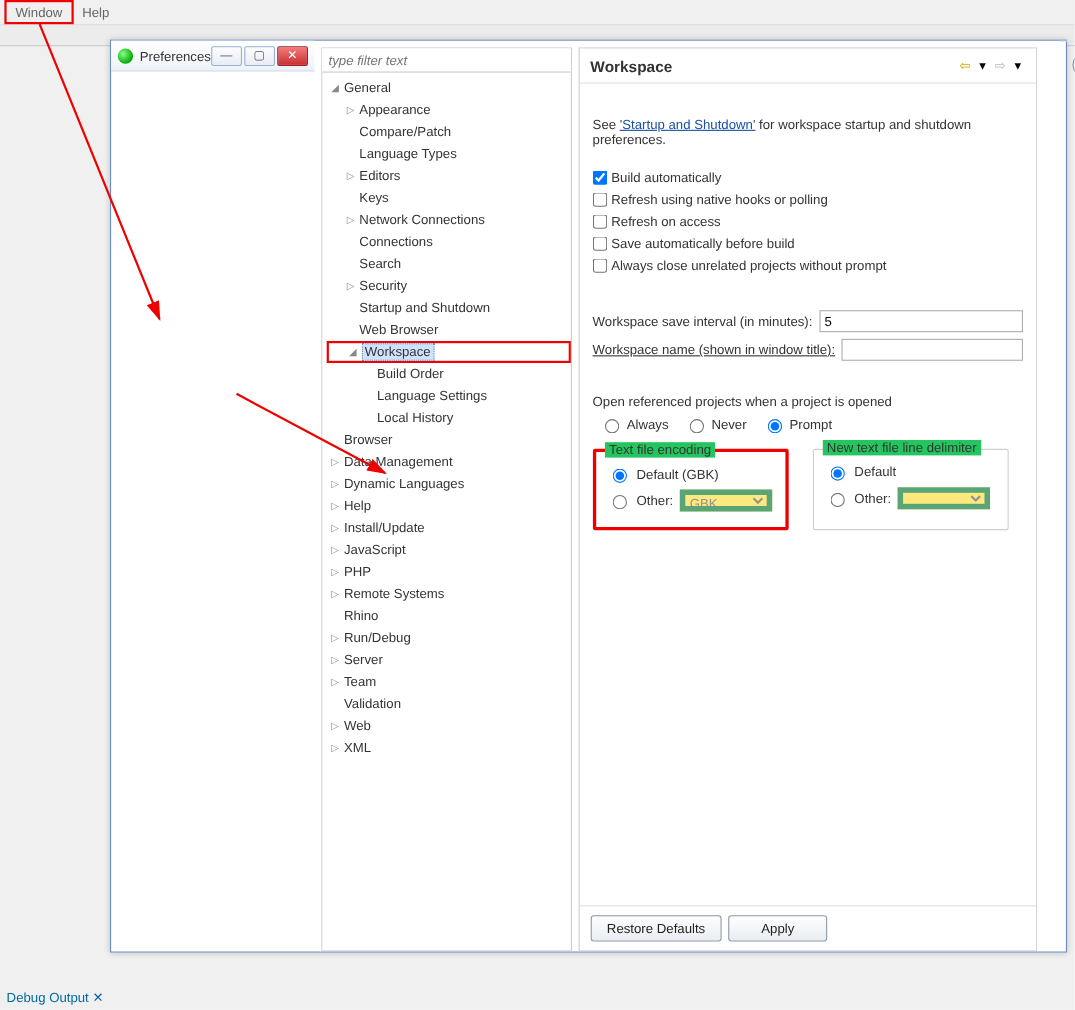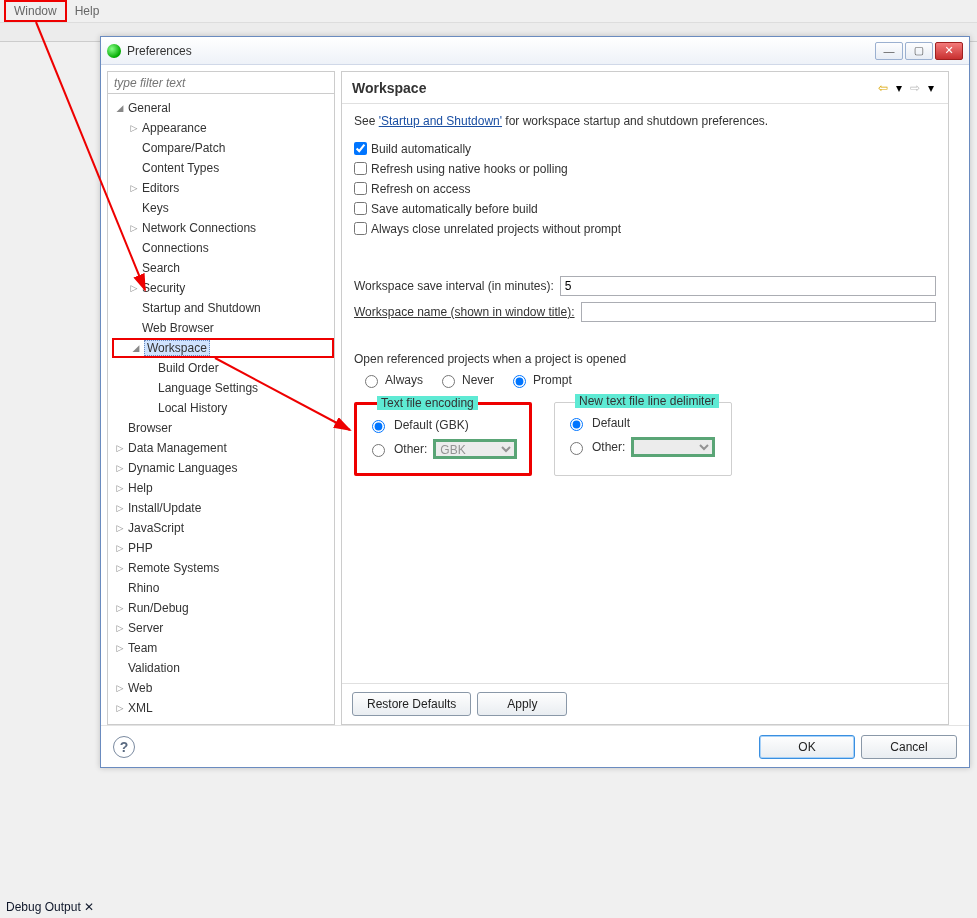--- a/index.html
+++ b/index.html
@@ -1,23 +1,23 @@
 <!DOCTYPE html>
 <html><head>
 <meta charset="utf-8">
 <style>
   * { box-sizing: border-box; font-family: "Segoe UI", Tahoma, sans-serif; font-size: 12px; }
   body { margin: 0; background: #f0f0f0; width: 977px; height: 918px; overflow: hidden; position: relative; }
   .menubar { height: 22px; background: #f0f0f0; display: flex; align-items: center; padding: 0 4px; color: #666; }
   .menubar .menuitem { padding: 2px 8px; cursor: default; }
   .menubar .highlight-red { border: 2px solid #e00; }
   .toolbar-bg { height: 20px; background: #ececec; border-top:1px solid #ddd; border-bottom:1px solid #ccc; }
-  .bottom-tab { position:absolute; bottom:0; left:0; height:20px; padding:2px 6px; color:#0f172a; }
+  .bottom-tab { position:absolute; bottom:0; left:0; height:20px; padding:2px 6px; color:#0369a1; }
   
-  .dialog { position:absolute; left:100px; top:36px; width:870px; height:732px; background:#fff; border:1px solid #6a8bbf; box-shadow: 0 0 6px rgba(0,0,0,.2); display:flex; flex-direction:column; }
+  .dialog { position:absolute; left:100px; top:36px; width:870px; height:830px; background:#fff; border:1px solid #6a8bbf; box-shadow: 0 0 6px rgba(0,0,0,.2); display:flex; flex-direction:row; }
   .titlebar { height:28px; background: linear-gradient(#fff,#eef2f8); display:flex; align-items:center; padding:0 6px; border-bottom:1px solid #d0d8e8; }
   .titlebar .tb-icon { width:14px; height:14px; border-radius:7px; background: radial-gradient(circle at 35% 35%, #8f8, #0a0 70%); margin-right:6px; }
   .titlebar .title { flex:1; color:#333; }
   .winbtns { display:flex; gap:2px; }
   .wbtn { width:28px; height:18px; border:1px solid #9bb0d0; background:linear-gradient(#fdfdfe,#e8edf5); border-radius:2px; display:flex; align-items:center; justify-content:center; font-size:11px; color:#555; cursor:default; }
   .wbtn.close { background:linear-gradient(#f37a7a,#c83030); color:#fff; border-color:#a02020; }
   .dialog-body { flex:1; display:flex; flex-direction:column; padding:6px 20px 0 6px; }
   .main-split { flex:1; display:flex; gap:6px; overflow:hidden; }
   .left-pane { width:228px; display:flex; flex-direction:column; border:1px solid #ccc; }
   .filter { margin:0; border:0; border-bottom:1px solid #ccc; height:22px; padding:2px 6px; width:100%; color:#777; outline:none; background:#fff; font-style:italic; }
@@ -27,37 +27,37 @@
   .tree-item .lbl {}
   .tree-item.selected .lbl { background:#cfe3ff; border:1px dotted #6a8bbf; padding:0 2px; }
   .tree-item.highlight-red { border:2px solid #e00; }
   .ind0{padding-left:2px}.ind1{padding-left:16px}.ind2{padding-left:32px}
   
   .right-pane { flex:1; display:flex; flex-direction:column; border:1px solid #ccc; }
   .right-header { display:flex; align-items:center; height:32px; padding:0 10px; border-bottom:1px solid #e0e0e0; }
   .right-header .heading { font-size:14px; font-weight:bold; color:#333; flex:1; }
   .nav-arrow { width:14px; height:14px; margin-left:2px; font-size:12px; line-height:14px; text-align:center; cursor:default; }
   .right-content { flex:1; padding:10px 12px; color:#333; }
-  .intro { margin-bottom:14px; }
+  .intro { margin-bottom:14px;margin-top:20px; }
   .intro a { color:#1a4fa3; text-decoration:underline; }
-  .chk-row { display:flex; align-items:flex-start; height:20px; gap:4px; }
+  .chk-row { display:flex; align-items:flex-end; height:20px; gap:4px; }
   .chk-row input { margin:0; }
   .field-row { display:flex; align-items:center; margin-top:34px; gap:6px; }
   .field-row label { white-space:nowrap; }
   .txt { border:1px solid #abadb3; height:20px; padding:1px 4px; }
   .txt.grow { flex:1; }
   .subheader { margin-top:30px; margin-bottom:6px; }
   .radio-row { display:flex; align-items:center; gap:14px; margin-bottom:6px; padding-left:6px; }
   .radio-row label { display:flex; align-items:center; gap:4px; }
   .groups { display:flex; gap:22px; margin-top:14px; }
   .group { border:1px solid #cfcfcf; padding:8px 10px 12px 10px; border-radius:2px; position:relative; }
-  .group .legend { position:absolute; top:-9px; left:20px; background:#5eead4; padding:0 4px; color:#333; }
+  .group .legend { position:absolute; top:-9px; left:8px; background:#22c55e; padding:0 4px; color:#333; }
   .group.highlight-red { border:3px solid #e00; }
   .group .opt { display:flex; align-items:center; gap:6px; height:24px; }
-  .group select { height:20px; border:3px solid #15803d; background:#e5e5e5; color:#666; width:84px; }
+  .group select { height:20px; border:5px solid #15803d; background:#fde047; color:#666; width:84px; }
   .bottom-inner { display:flex; gap:6px; padding:8px 10px; border-top:1px solid #e0e0e0; }
   .btn { height:24px; min-width:90px; padding:0 14px; border:1px solid #8a98a8; border-radius:3px; background:linear-gradient(#fefefe,#e9edf1); color:#222; cursor:default; }
   .btn.primary { border-color:#3a8fe0; box-shadow:0 0 0 1px #a7d1f8 inset; }
   .dialog-footer { height:42px; display:flex; align-items:center; padding:0 12px; border-top:1px solid #e3e3e3; }
   .help-ico { width:22px; height:22px; border:1.5px solid #7a8aa0; border-radius:11px; display:flex; align-items:center; justify-content:center; color:#5a6a80; font-weight:bold; font-size:14px; }
   .dialog-footer .spacer { flex:1; }
   
   .svg-anno { position:absolute; left:0; top:0; width:977px; height:918px; pointer-events:none; }
 </style>
 </head>
@@ -94,21 +94,21 @@
           <div class="tree-item ind1">
               <span class="tw">▷</span>
               <span class="lbl">Appearance</span>
             </div>
           <div class="tree-item ind1">
               <span class="tw"></span>
               <span class="lbl">Compare/Patch</span>
             </div>
           <div class="tree-item ind1">
               <span class="tw"></span>
-              <span class="lbl">Content Types</span>
+              <span class="lbl">Language Types</span>
             </div>
           <div class="tree-item ind1">
               <span class="tw">▷</span>
               <span class="lbl">Editors</span>
             </div>
           <div class="tree-item ind1">
               <span class="tw"></span>
               <span class="lbl">Keys</span>
             </div>
           <div class="tree-item ind1">

